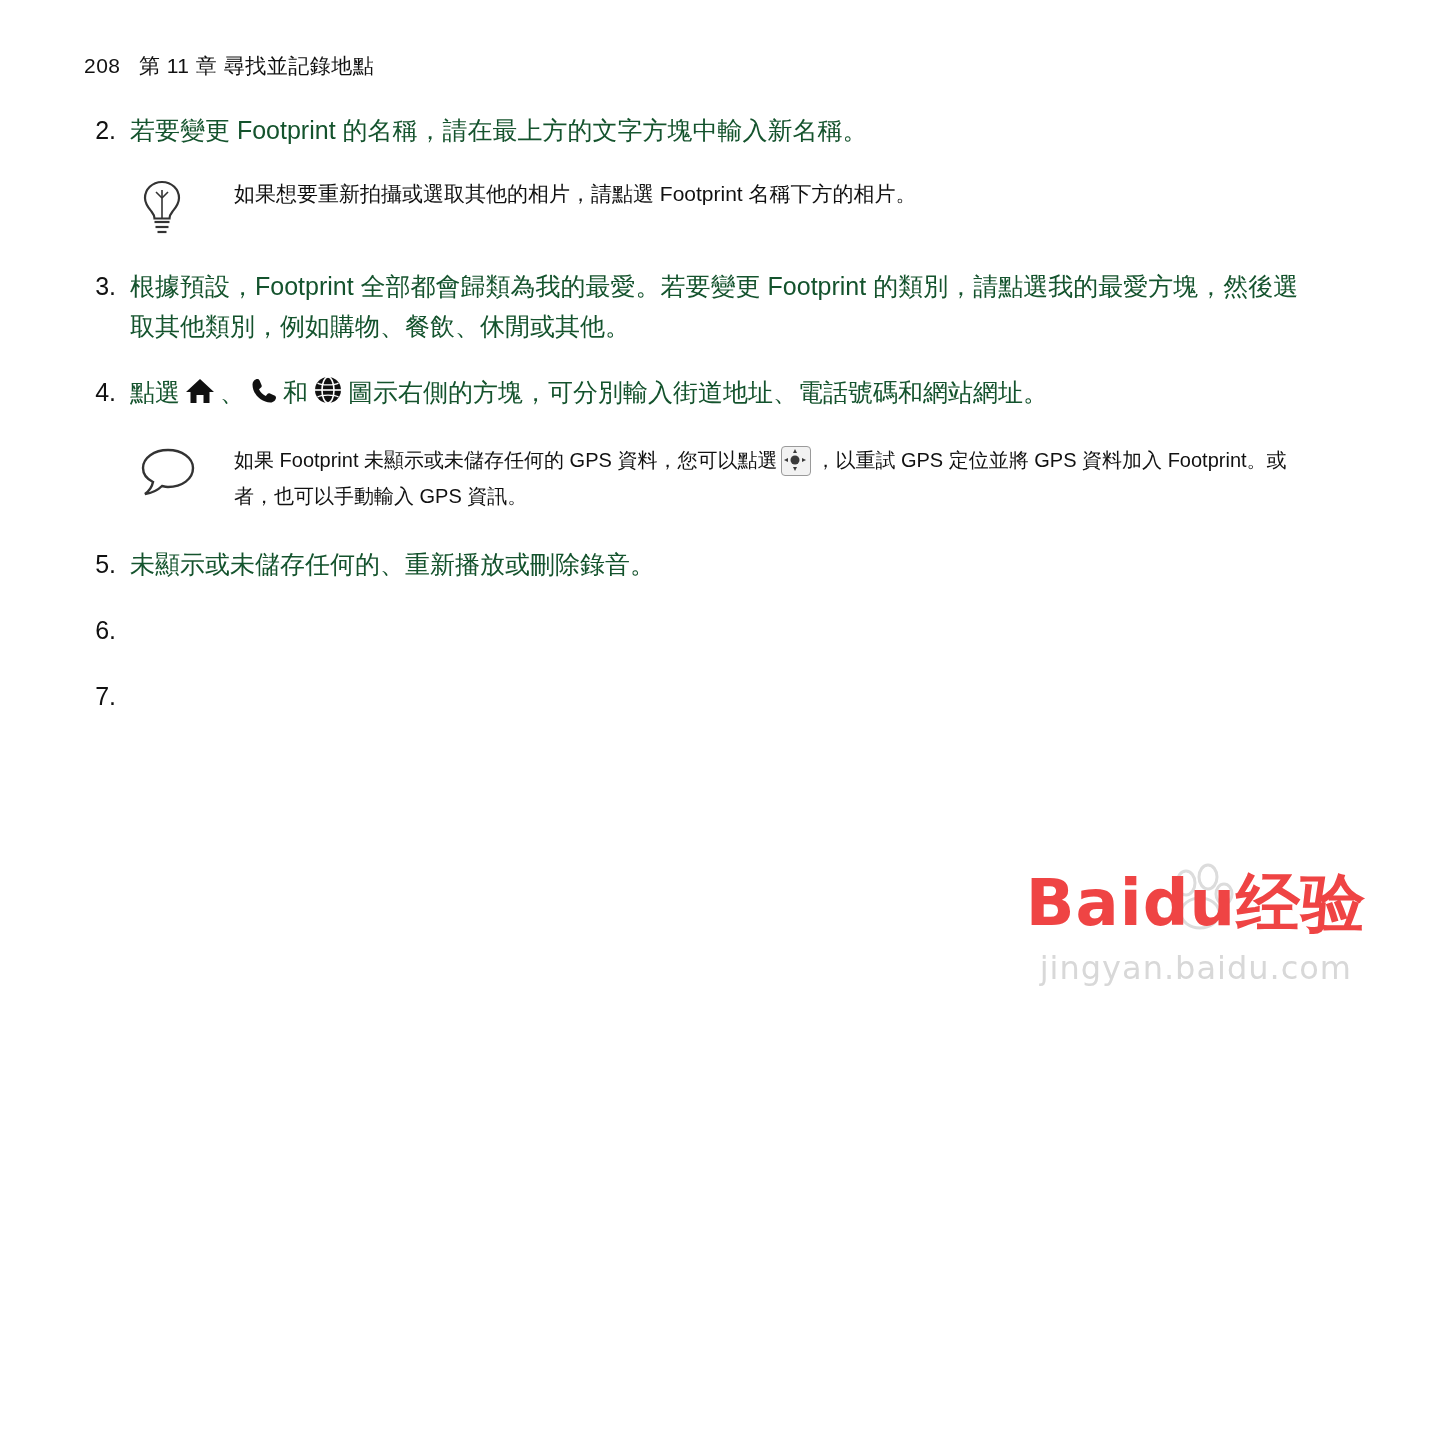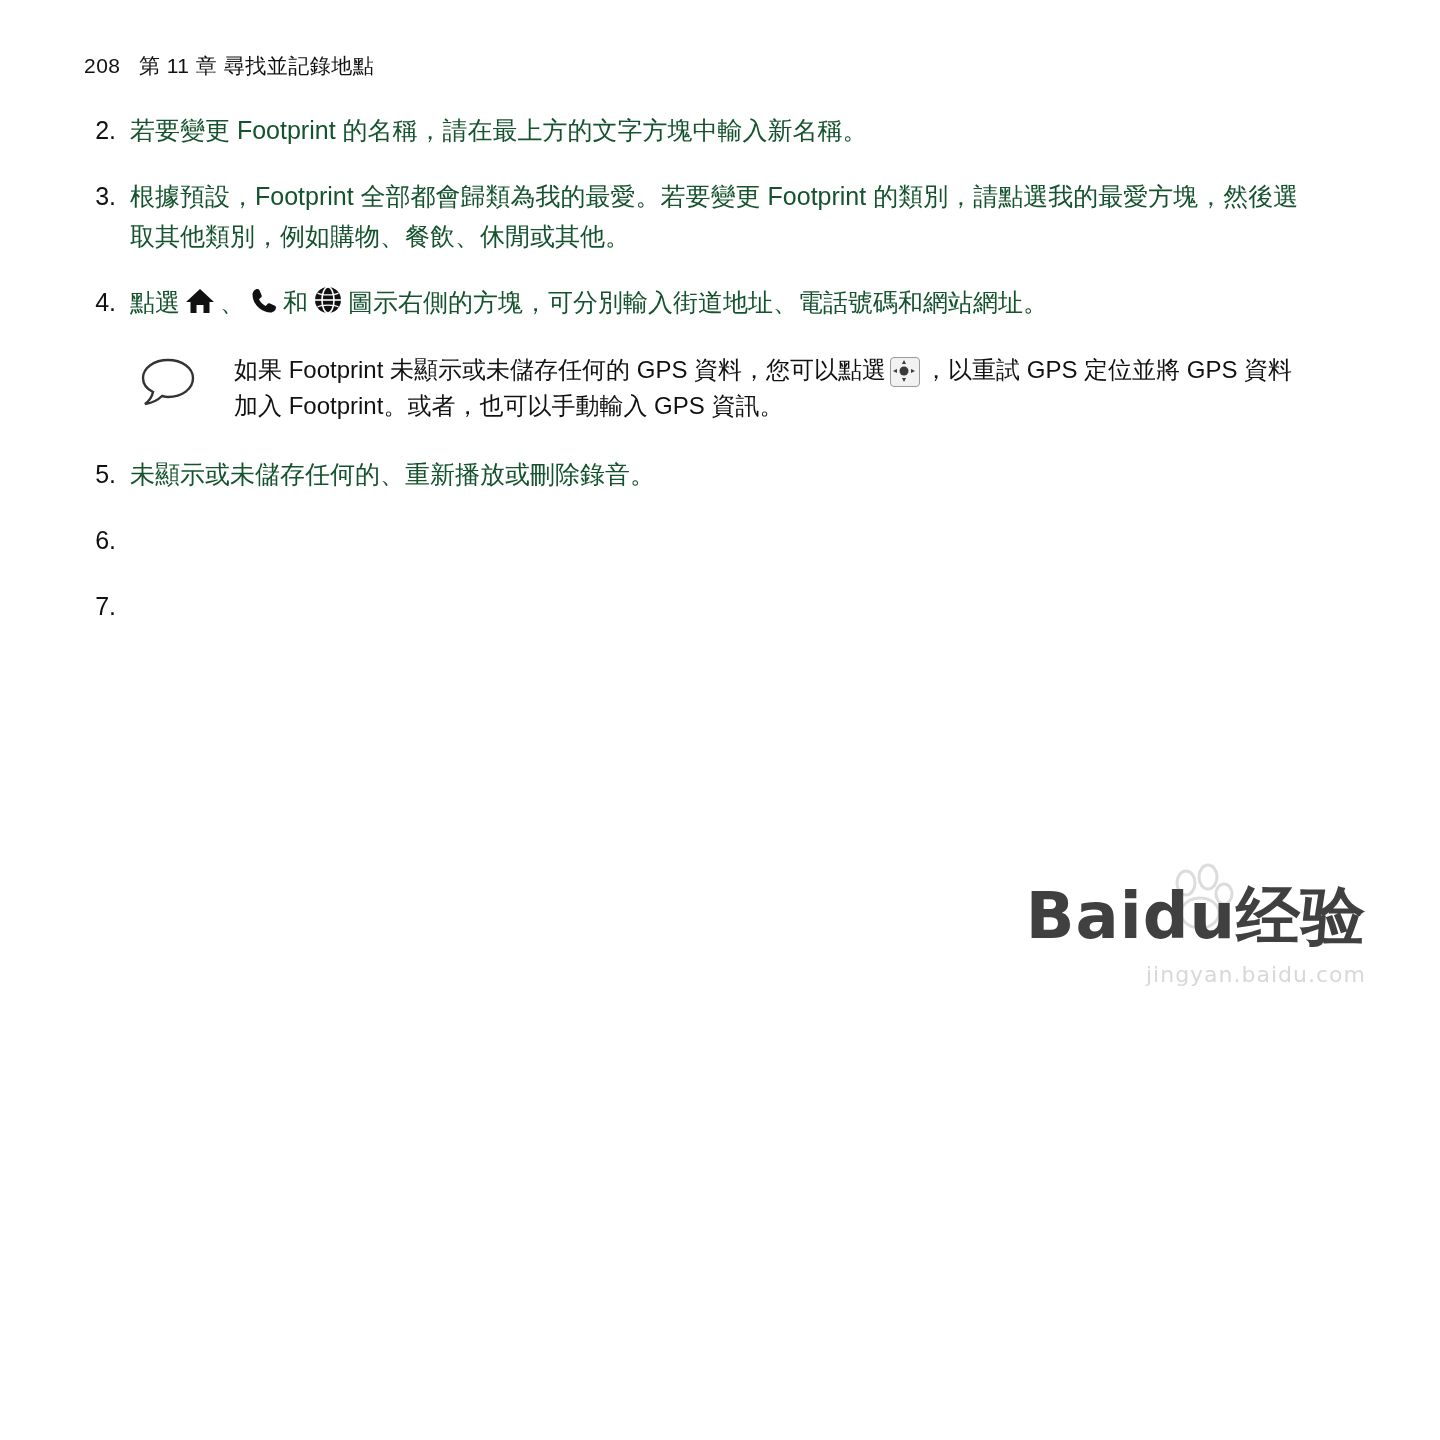--- a/index.html
+++ b/index.html
@@ -67,21 +67,21 @@
     margin: 18px 0 30px 54px;
   }
   .note-icon {
     width: 96px;
     min-width: 96px;
     display: flex;
     justify-content: flex-start;
     padding-top: 2px;
   }
   .note-text {
-    font-size: 24px;
+    font-size: 20px;
     line-height: 36px;
     color: #111;
     max-width: 1060px;
   }
   .tip-note .note-text {
     font-size: 21px;
   }
   .inline-icon {
     display: inline-block;
     vertical-align: -4px;
@@ -102,33 +102,32 @@
     position: absolute;
     right: 74px;
     bottom: 50px;
     text-align: center;
     pointer-events: none;
     user-select: none;
   }
   .wm-main {
     font-size: 64px;
     font-weight: bold;
-    color: #404040;
+    color: #ef4444;
     letter-spacing: 1px;
     line-height: 1;
     font-family: "DejaVu Sans", sans-serif;
     text-align: center;
   }
   .wm-sub {
-    font-size: 22px;
+    font-size: 32px;
     color: #d8d8d8;
     letter-spacing: 1px;
     margin-top: 14px;
     font-family: "DejaVu Sans", sans-serif;
-    text-align: right;
   }
   .wm-paw {
     position: absolute;
     right: 206px;
     bottom: 104px;
     width: 70px;
     height: 70px;
   }
 </style>
 </head>
@@ -141,20 +140,34 @@
     <span>第 11 章  尋找並記錄地點</span>
   </div>
 
   <ul class="steps">
 
     <li class="step">
       <div class="step-num">2.</div>
       <div class="step-body">若要變更 Footprint 的名稱，請在最上方的文字方塊中輸入新名稱。</div>
     </li>
 
+    <div class="note tip-note">
+      <div class="note-icon">
+        <svg width="48" height="58" viewBox="0 0 48 58" xmlns="http://www.w3.org/2000/svg">
+          <path d="M24 4 C14 4 7 11.5 7 20 C7 26 10.5 30 13.5 33.5 C15.5 36 16.5 38 16.5 40.5 L31.5 40.5 C31.5 38 32.5 36 34.5 33.5 C37.5 30 41 26 41 20 C41 11.5 34 4 24 4 Z" fill="none" stroke="#333" stroke-width="2.2"></path>
+          <line x1="16.5" y1="44" x2="31.5" y2="44" stroke="#333" stroke-width="2.2"></line>
+          <line x1="17.5" y1="49" x2="30.5" y2="49" stroke="#333" stroke-width="2.2"></line>
+          <line x1="19.5" y1="54" x2="28.5" y2="54" stroke="#333" stroke-width="2.2"></line>
+          <line x1="24" y1="12" x2="24" y2="40" stroke="#333" stroke-width="1.6"></line>
+          <line x1="24" y1="20" x2="18" y2="14" stroke="#333" stroke-width="1.6"></line>
+          <line x1="24" y1="20" x2="30" y2="14" stroke="#333" stroke-width="1.6"></line>
+        </svg>
+      </div>
+      <div class="note-text">如果想要重新拍攝或選取其他的相片，請點選 Footprint 名稱下方的相片。</div>
+    </div>
 
     <li class="step">
       <div class="step-num">3.</div>
       <div class="step-body"><span>根據預設，Footprint 全部都會歸類為我的最愛。若要變更 Footprint 的類別，請點選</span><b>我的最愛</b><span>方塊，然後選取其他類別，例如購物、餐飲、休閒或其他。</span></div>
     </li>
 
     <li class="step">
       <div class="step-num">4.</div>
       <div class="step-body"><span>點選</span><span class="inline-icon"><svg width="30" height="28" viewBox="0 0 30 28" xmlns="http://www.w3.org/2000/svg">
               <path d="M15 2 L29 15 L24.5 15 L24.5 26 L18.5 26 L18.5 18 L11.5 18 L11.5 26 L5.5 26 L5.5 15 L1 15 Z" fill="#111"></path>

